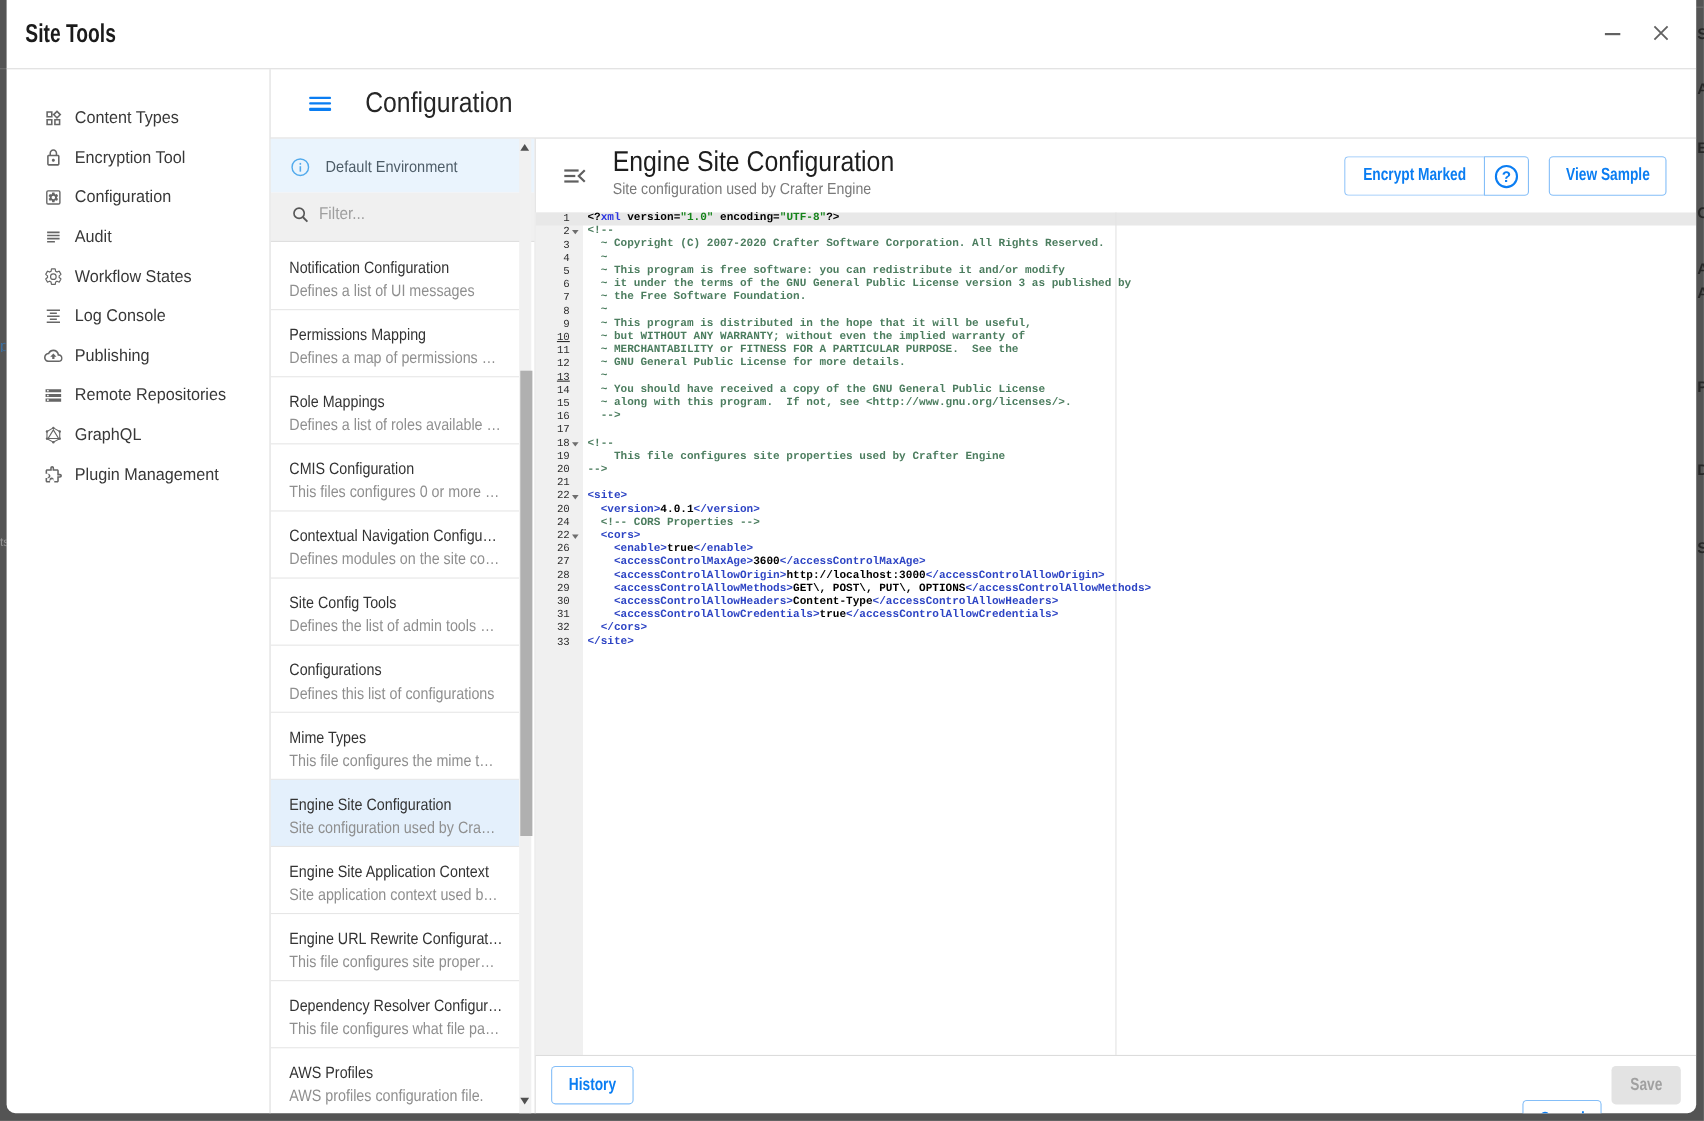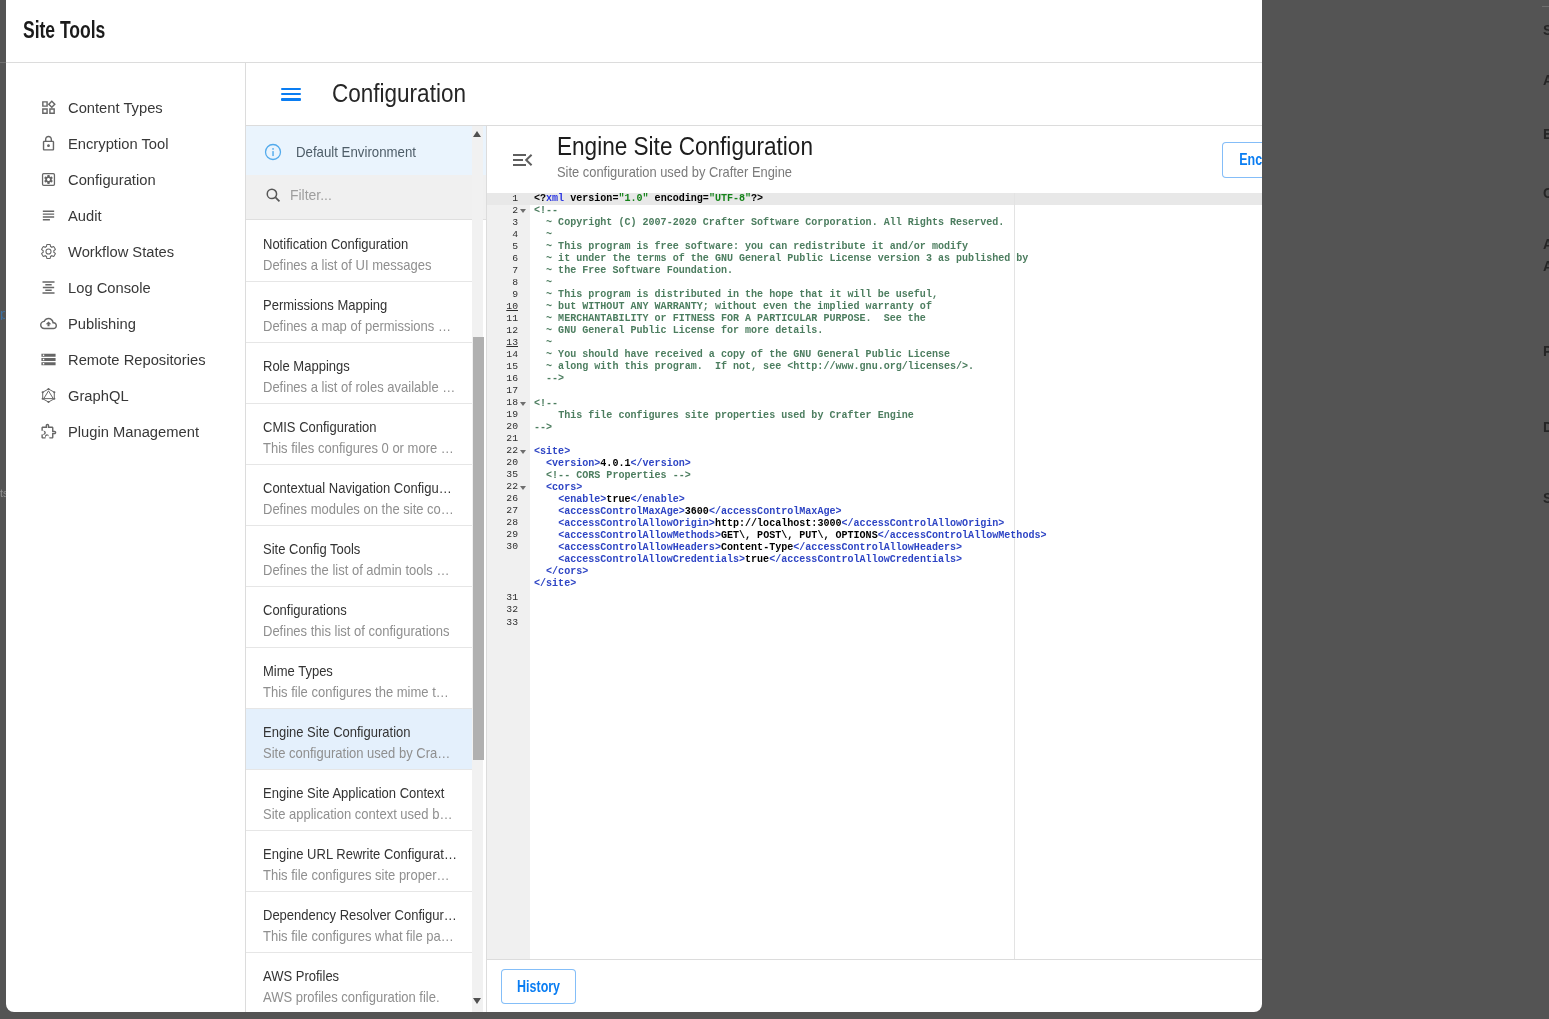--- a/index.html
+++ b/index.html
@@ -1,19 +1,19 @@
 <!DOCTYPE html>
 <html><head>
 <meta charset="utf-8">
 <style>
   * { margin:0; padding:0; box-sizing:border-box; }
   html,body { width:1549px; height:1019px; overflow:hidden; }
   body { background:#545454; font-family:"Liberation Sans", sans-serif; position:relative; }
   .abs { position:absolute; }
-  .dialog { position:absolute; left:6px; top:0; width:1256px; height:1011.5px; background:#fff; border-radius:0 0 8px 8px; overflow:hidden; }
+  .dialog { position:absolute; left:6px; top:0; width:1536px; height:1011.5px; background:#fff; border-radius:0 0 8px 8px; overflow:hidden; }
   .hline { position:absolute; height:1px; background:#dcdcdc; }
   .vline { position:absolute; width:1px; background:#dcdcdc; }
   .btn { position:absolute; border:1px solid rgba(10,125,242,.5); border-radius:4px; color:#0a7df2; font-weight:bold; font-size:16px; display:flex; align-items:center; justify-content:center; background:#fff; }
   .btn > span, .savebtn > span { display:inline-block; transform:scaleX(0.78); transform-origin:center; white-space:nowrap; }
   .tg{color:#2d44c4;}
   .cm{color:#4c7d5f;}
   .st{color:#15831a;}
   .kw{color:#2b35e0;}
 </style>
 </head>
@@ -217,28 +217,28 @@
         <div style="height:12.03px;">14</div>
         <div style="height:12.03px;">15</div>
         <div style="height:12.03px;">16</div>
         <div style="height:12.03px;">17</div>
         <div style="height:12.03px;font-family:Liberation Mono, monospace;">18</div>
         <div style="height:12.03px;">19</div>
         <div style="height:12.03px;">20</div>
         <div style="height:12.03px;">21</div>
         <div style="height:12.03px;">22</div>
         <div style="height:12.03px;">20</div>
-        <div style="height:12.03px;">35</div>
+        <div style="height:12.03px;">24</div>
         <div style="height:12.03px;">22</div>
         <div style="height:12.03px;">26</div>
         <div style="height:12.03px;">27</div>
         <div style="height:12.03px;text-align:right;">28</div>
         <div style="height:12.03px;">29</div>
         <div style="height:12.03px;">30</div>
-        <div style="height:12.03px;margin-top:39px;">31</div>
+        <div style="height:12.03px;">31</div>
         <div style="height:12.03px;">32</div>
         <div style="height:12.03px;">33</div>
       </div>
     <div id="folds">
     <div class="abs" style="left:33px;top:16.0px;width:0;height:0;border-left:3.5px solid transparent;border-right:3.5px solid transparent;border-top:4.5px solid #6e6e6e;"></div>
     <div class="abs" style="left:33px;top:208.5px;width:0;height:0;border-left:3.5px solid transparent;border-right:3.5px solid transparent;border-top:4.5px solid #6e6e6e;"></div>
     <div class="abs" style="left:33px;top:256.6px;width:0;height:0;border-left:3.5px solid transparent;border-right:3.5px solid transparent;border-top:4.5px solid #6e6e6e;"></div>
     <div class="abs" style="left:33px;top:292.7px;width:0;height:0;border-left:3.5px solid transparent;border-right:3.5px solid transparent;border-top:4.5px solid #6e6e6e;"></div>
     </div>
     <pre id="code" class="abs" style="left:47px;top:0;font-family:'Liberation Mono',monospace;font-size:10.05px;line-height:12.03px;color:#000;font-weight:bold;">&lt;?<span class="kw">xml</span> version=<span class="st">"1.0"</span> encoding=<span class="st">"UTF-8"</span>?&gt;

